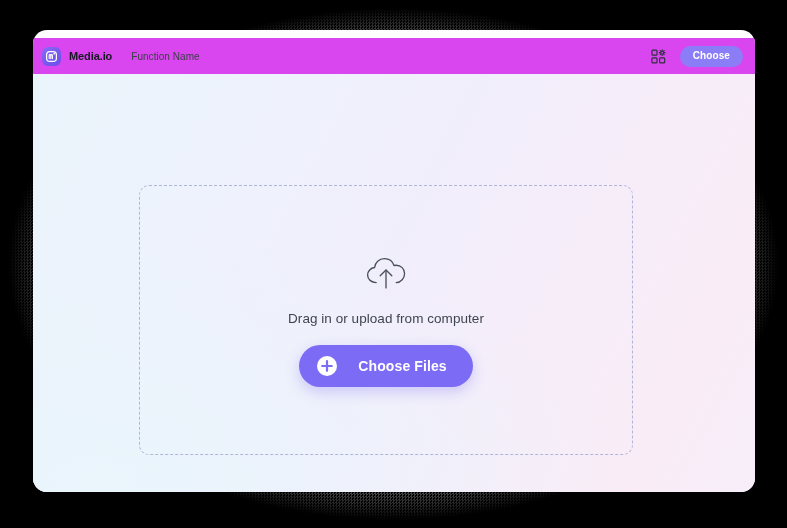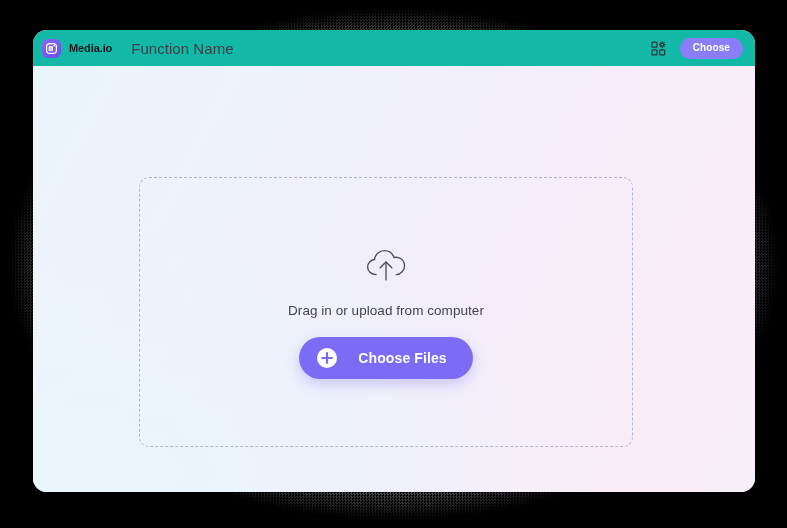--- a/index.html
+++ b/index.html
@@ -49,24 +49,25 @@
     border-radius: 14px;
     overflow: hidden;
     background: #ffffff;
     box-shadow: 0 0 0 1px rgba(0,0,0,0.04);
   }
 
   
   #header {
     position: relative;
     height: 36px;
-    background: #14b8a6;
+    background: #d946ef;
     display: flex;
     align-items: center;
     padding: 0 12px 0 9px;
+    margin-top: 8px;
   }
 
   .brand { display: flex; align-items: center; gap: 8px; }
 
   #logo-icon {
     width: 19px; height: 19px;
     border-radius: 6px;
     background: linear-gradient(140deg, #8b6cf6 0%, #7a5cf0 45%, #6f4fe8 100%);
     display: flex; align-items: center; justify-content: center;
     flex: none;
@@ -75,21 +76,21 @@
   #logo-icon svg { display: block; }
 
   #brand-name {
     font-size: 11px;
     font-weight: bold;
     color: #15181f;
     letter-spacing: -0.1px;
   }
 
   #function-name {
-    font-size: 15px;
+    font-size: 10px;
     color: #3b4048;
     margin-left: 11px;
     letter-spacing: 0.05px;
   }
 
   .header-right {
     margin-left: auto;
     display: flex;
     align-items: center;
     gap: 14px;

